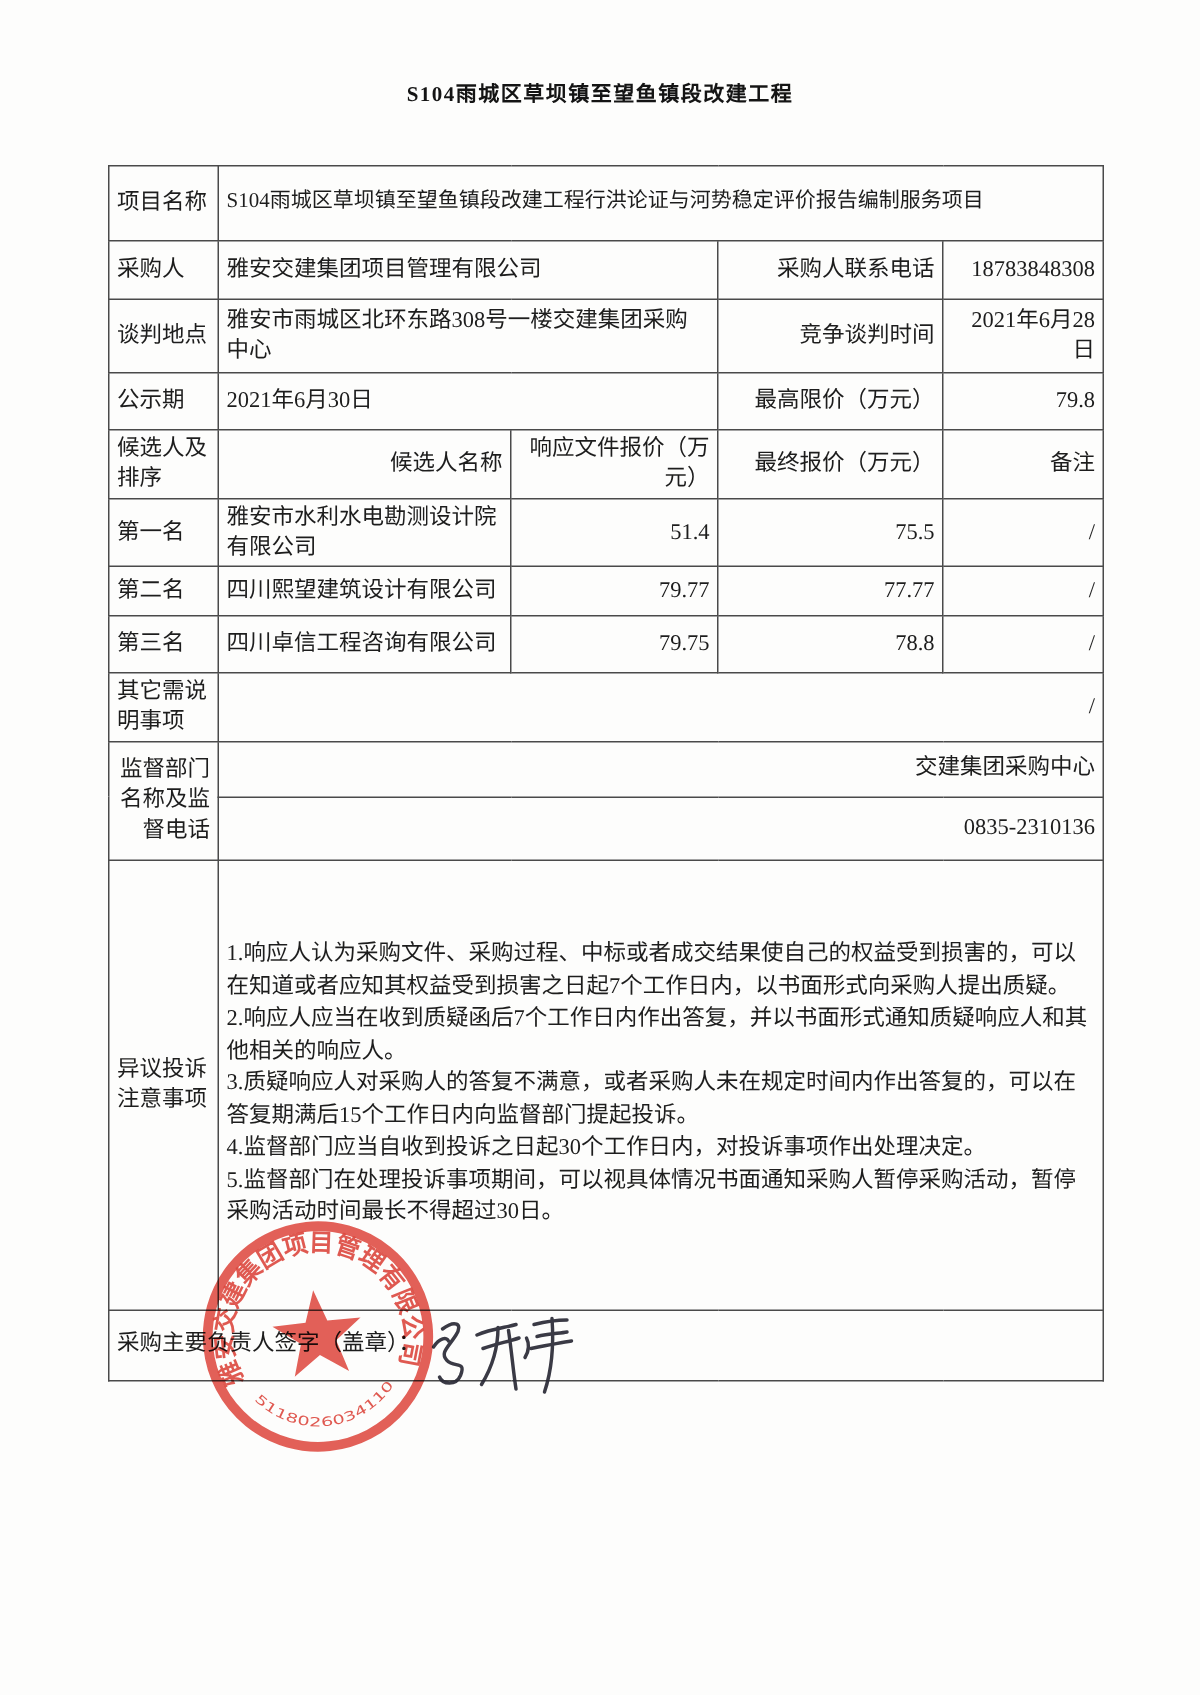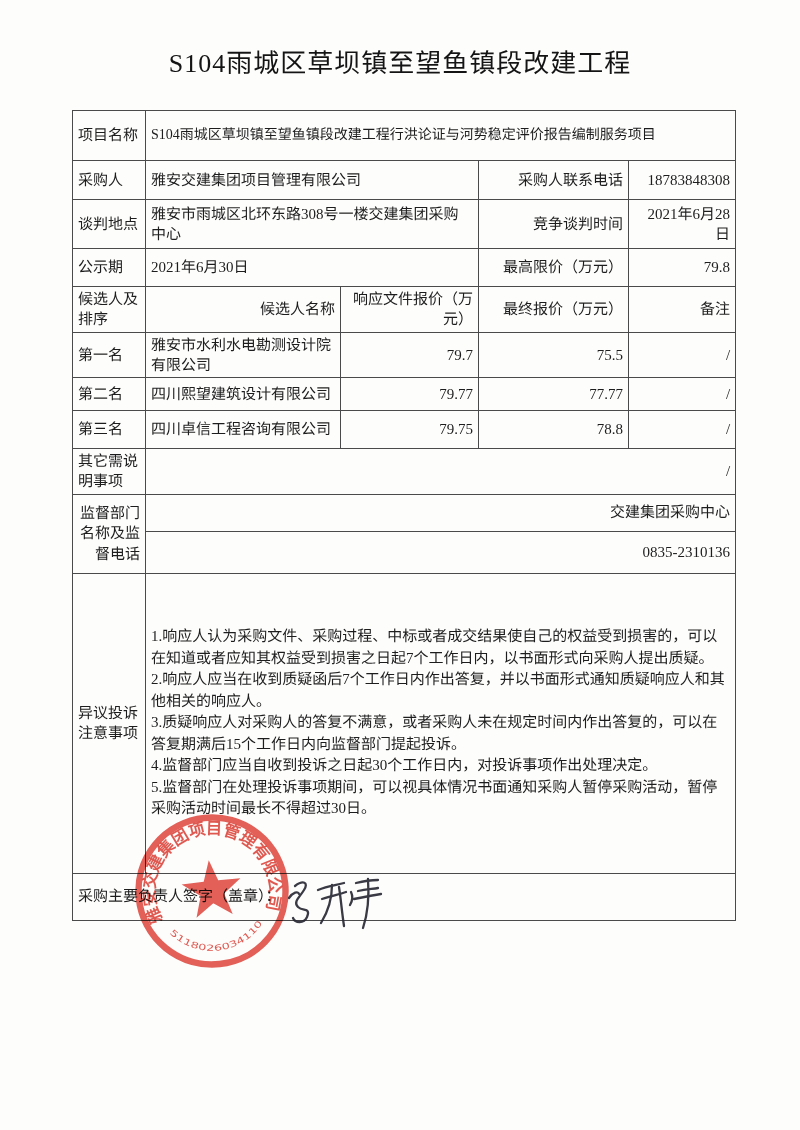--- a/index.html
+++ b/index.html
@@ -8,21 +8,21 @@
     background:#fdfdfc;
     font-family:"Liberation Serif","DejaVu Serif",serif;
     color:#1d1d1d;
     position:relative;
     overflow:hidden;
   }
   .page{position:relative;width:800px;height:1130px;}
 
   .doc-title{
     position:absolute;left:0;top:50px;width:800px;
-    text-align:center;font-weight:normal;font-size:26px;line-height:27px;
+    text-align:center;font-weight:bold;font-size:14px;line-height:27px;
     color:#141414;letter-spacing:1px;
   }
 
   table.results{
     position:absolute;left:72px;top:110px;
     border-collapse:collapse;table-layout:fixed;width:663px;
     font-size:15px;color:#1d1d1d;
   }
   table.results td{
     border:1px solid #4a4a4a;
@@ -92,21 +92,21 @@
       <tr class="r5">
         <td>候选人及排序</td>
         <td class="c">候选人名称</td>
         <td class="c">响应文件报价（万元）</td>
         <td class="c">最终报价（万元）</td>
         <td class="c">备注</td>
       </tr>
       <tr class="r6">
         <td>第一名</td>
         <td>雅安市水利水电勘测设计院有限公司</td>
-        <td class="c">79.7</td>
+        <td class="c">51.4</td>
         <td class="c">75.5</td>
         <td class="c">/</td>
       </tr>
       <tr class="r7">
         <td>第二名</td>
         <td>四川熙望建筑设计有限公司</td>
         <td class="c">79.77</td>
         <td class="c">77.77</td>
         <td class="c">/</td>
       </tr>

